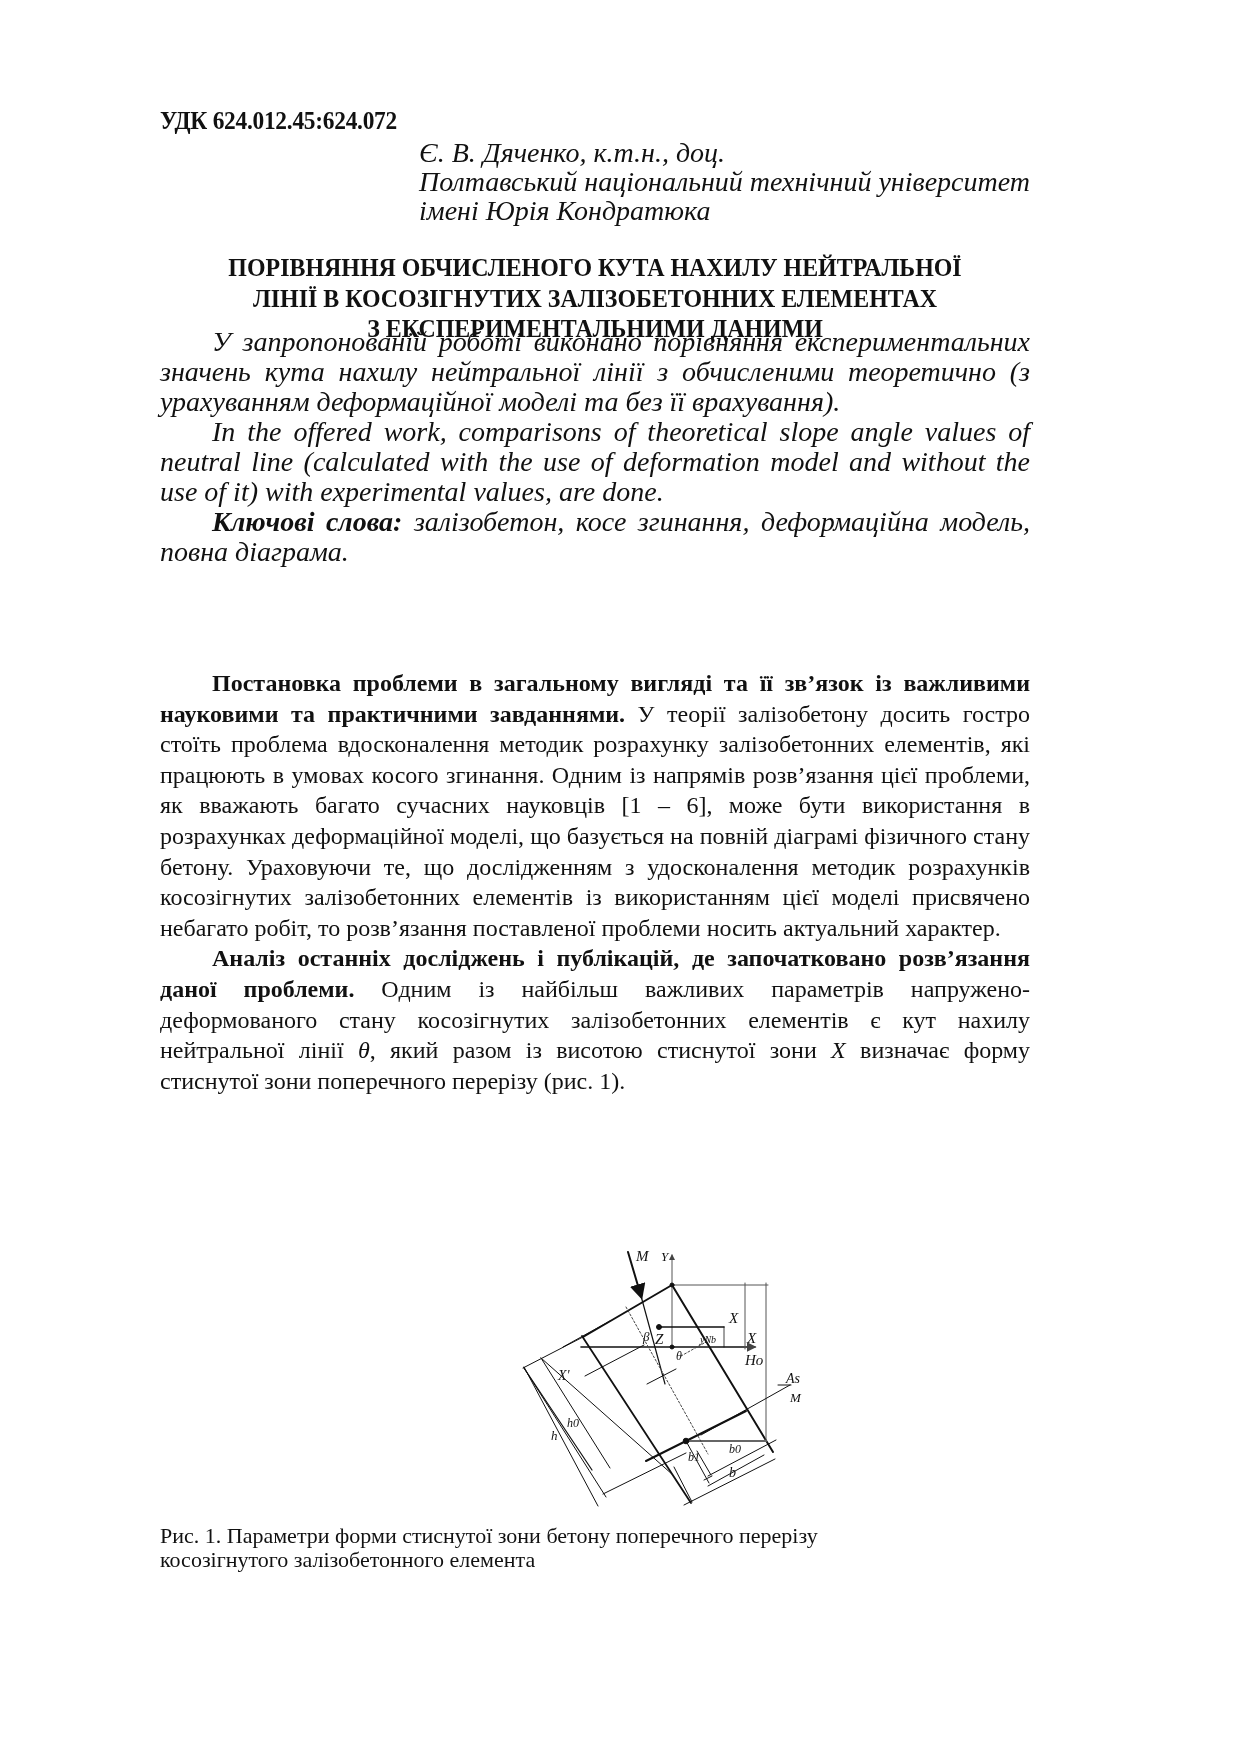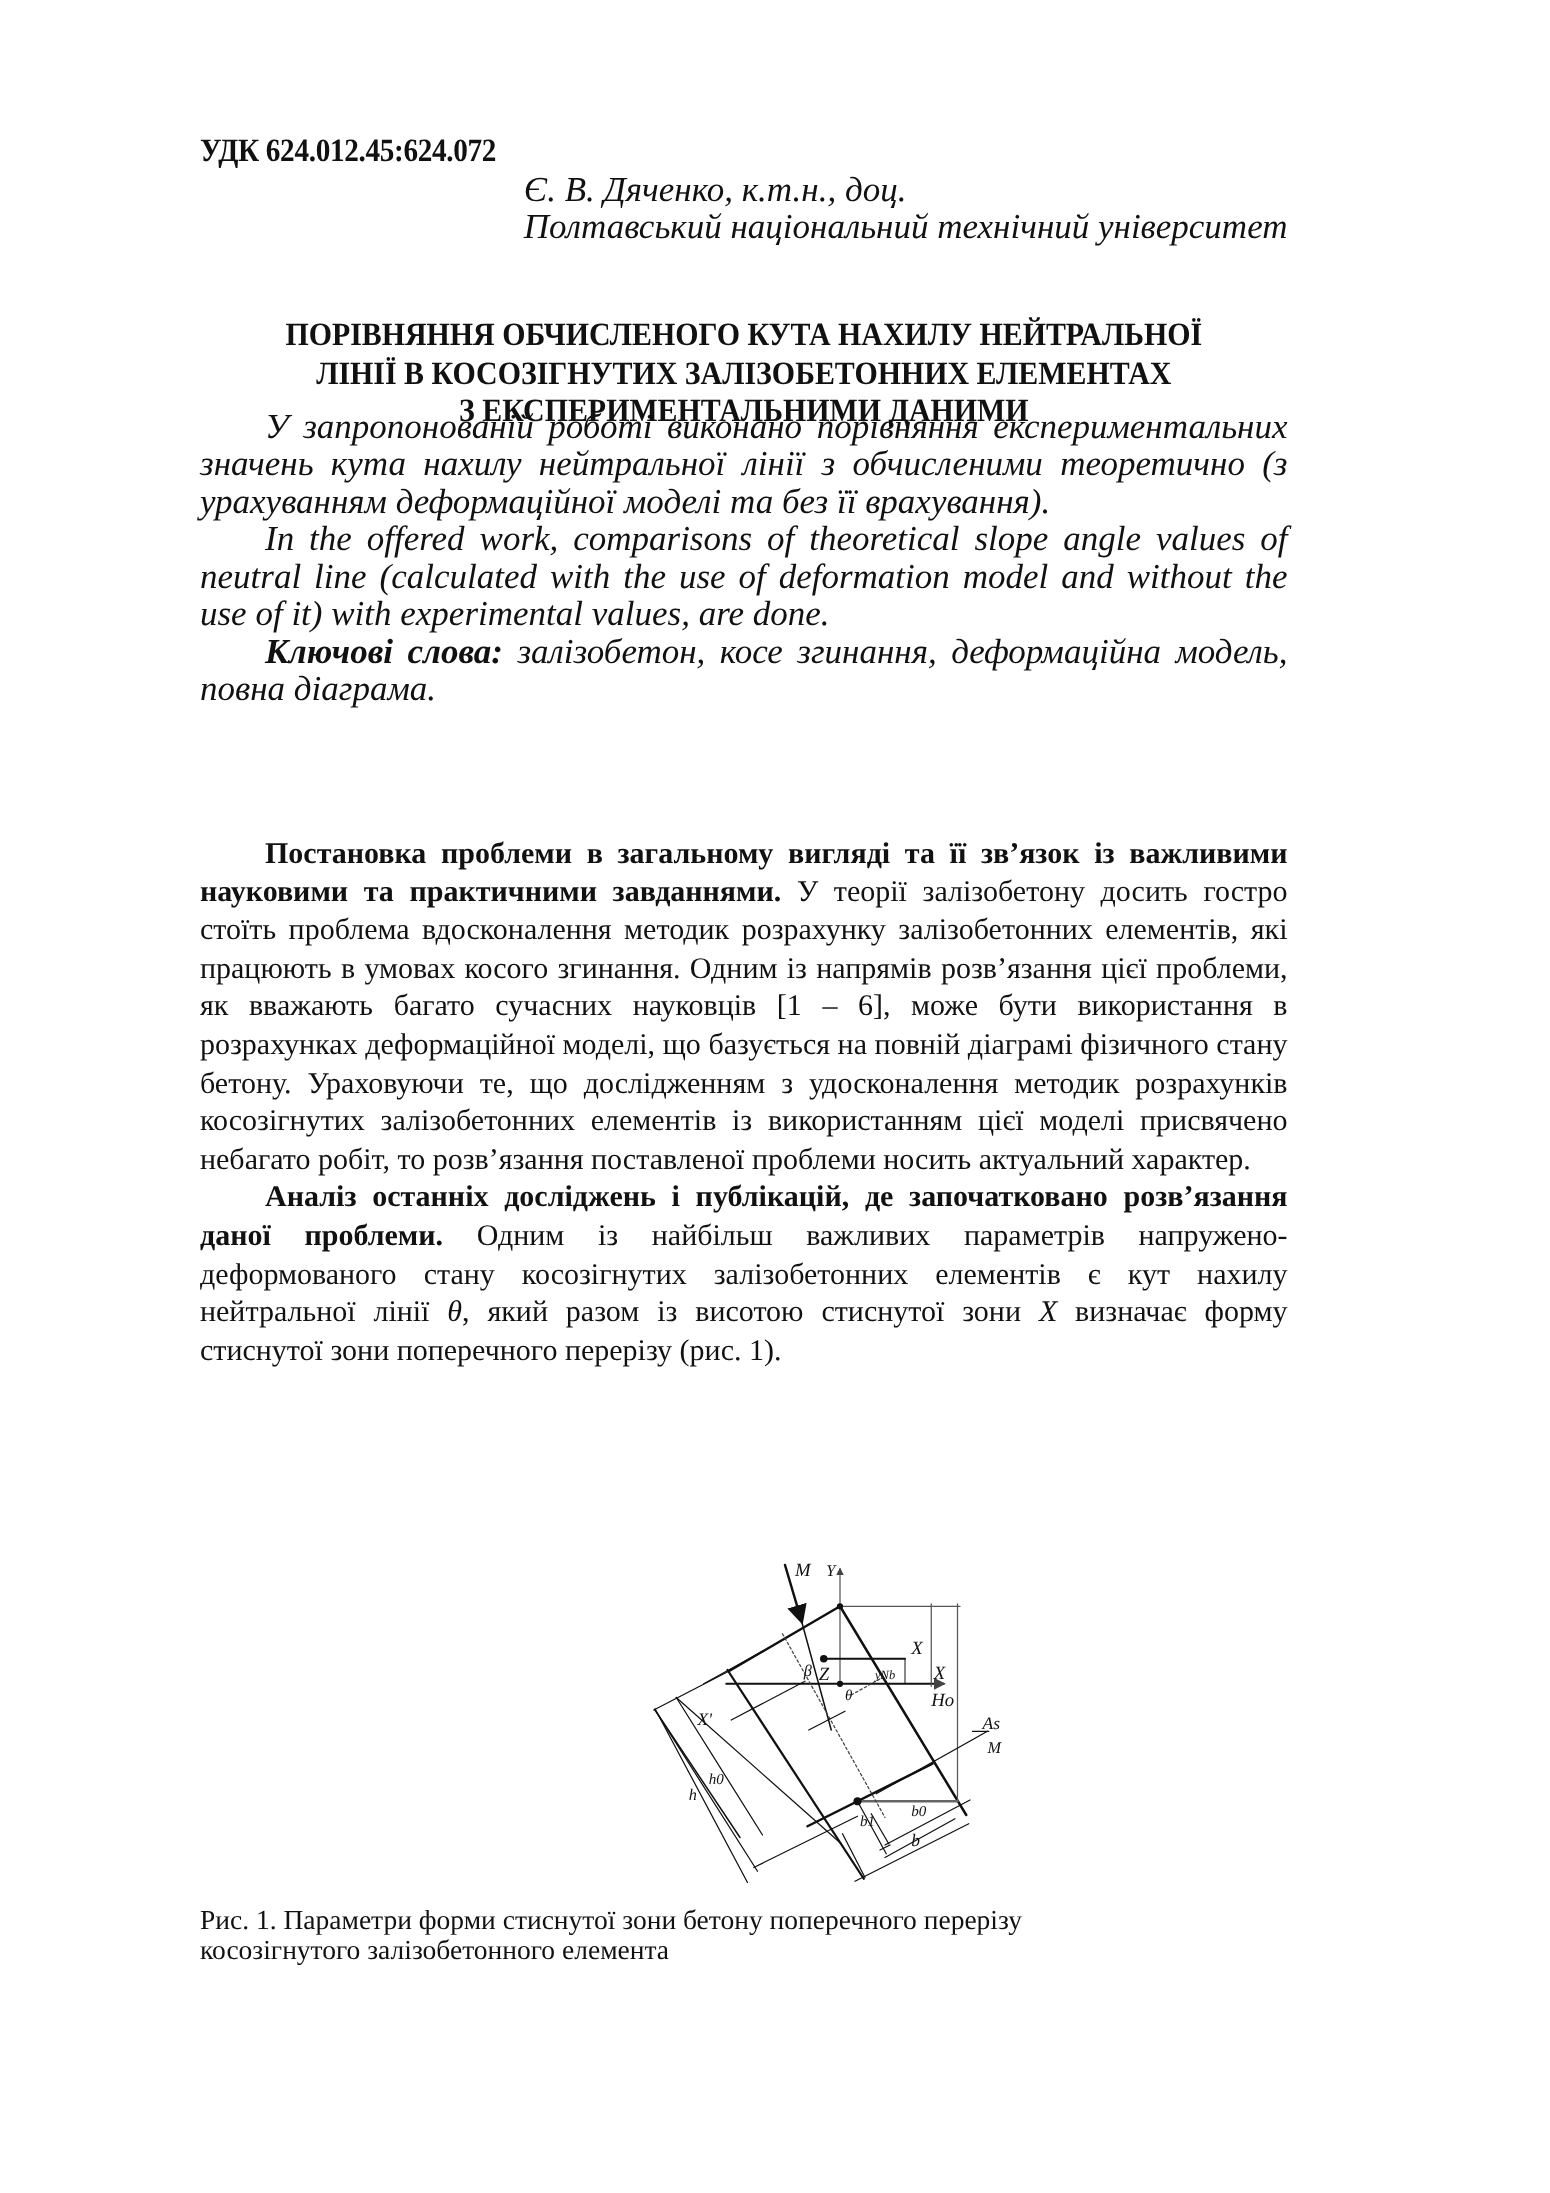--- a/index.html
+++ b/index.html
@@ -43,20 +43,21 @@
 </head>
 <body>
 
 <div class="page">
 
   <div class="udk">УДК 624.012.45:624.072</div>
 
   <div class="author">
     <div>Є. В. Дяченко, к.т.н., доц.</div>
     <div>Полтавський національний технічний  університет</div>
+    <div>імені Юрія Кондратюка</div>
   </div>
 
   <div class="title">
     <div>ПОРІВНЯННЯ ОБЧИСЛЕНОГО КУТА НАХИЛУ НЕЙТРАЛЬНОЇ</div>
     <div>ЛІНІЇ В КОСОЗІГНУТИХ ЗАЛІЗОБЕТОННИХ ЕЛЕМЕНТАХ</div>
     <div>З ЕКСПЕРИМЕНТАЛЬНИМИ ДАНИМИ</div>
   </div>
 
   <div class="abstract">
     <p>У запропонованій роботі виконано порівняння експериментальних значень кута нахилу нейтральної лінії з обчисленими теоретично (з урахуванням деформаційної моделі та без її врахування).</p>

